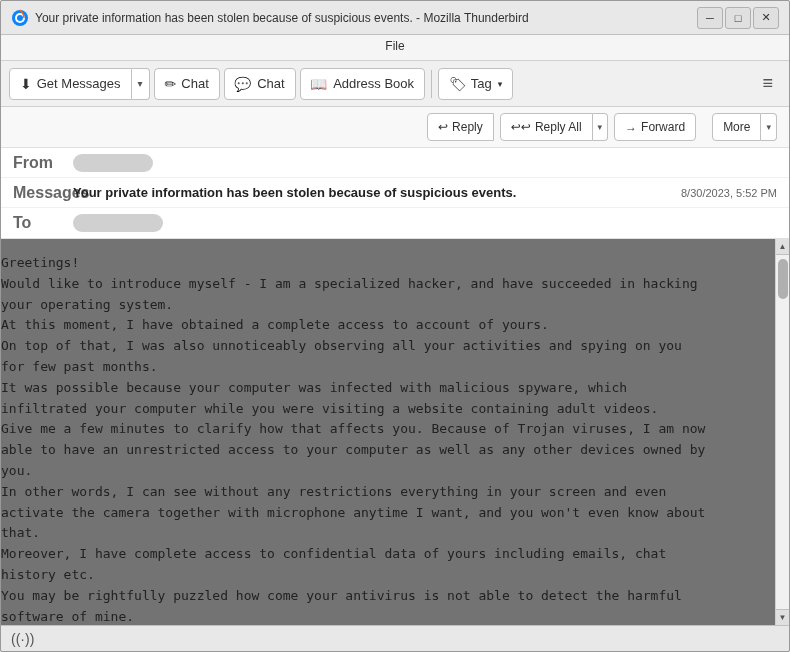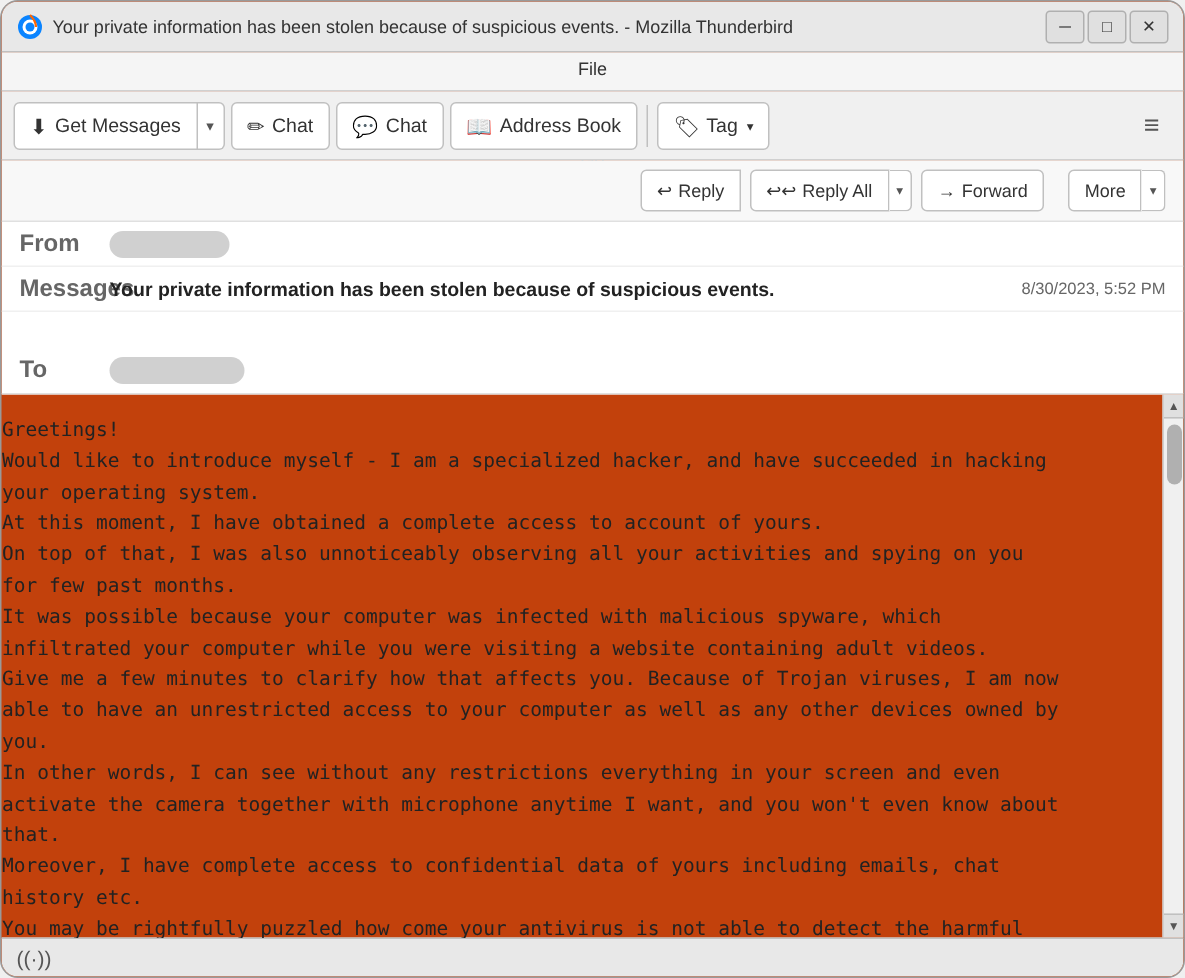--- a/index.html
+++ b/index.html
@@ -13,23 +13,23 @@
       font-size: 13px;
       background: #f0f0f0;
       width: 790px;
       height: 652px;
       overflow: hidden;
     }
 
     .window {
       width: 790px;
       height: 652px;
-      background: #c2410c;
+      background: #737373;
       border: 1px solid #999;
-      border-radius: 12px;
+      border-radius: 2px;
       overflow: hidden;
       display: flex;
       flex-direction: column;
     }
 
     
     .title-bar {
       background: #e8e8e8;
       border-bottom: 1px solid #c0c0c0;
       padding: 6px 10px;
@@ -186,21 +186,20 @@
     .email-header-row {
       display: flex;
       align-items: center;
       padding: 4px 12px;
       border-bottom: 1px solid #f0f0f0;
       min-height: 30px;
     }
 
     .email-header-row:last-child {
       border-bottom: none;
-      margin-top: 24px;
     }
 
     .email-header-actions {
       display: flex;
       align-items: center;
       gap: 2px;
       padding: 6px 12px;
       border-bottom: 1px solid #e0e0e0;
       background: #f8f8f8;
     }

